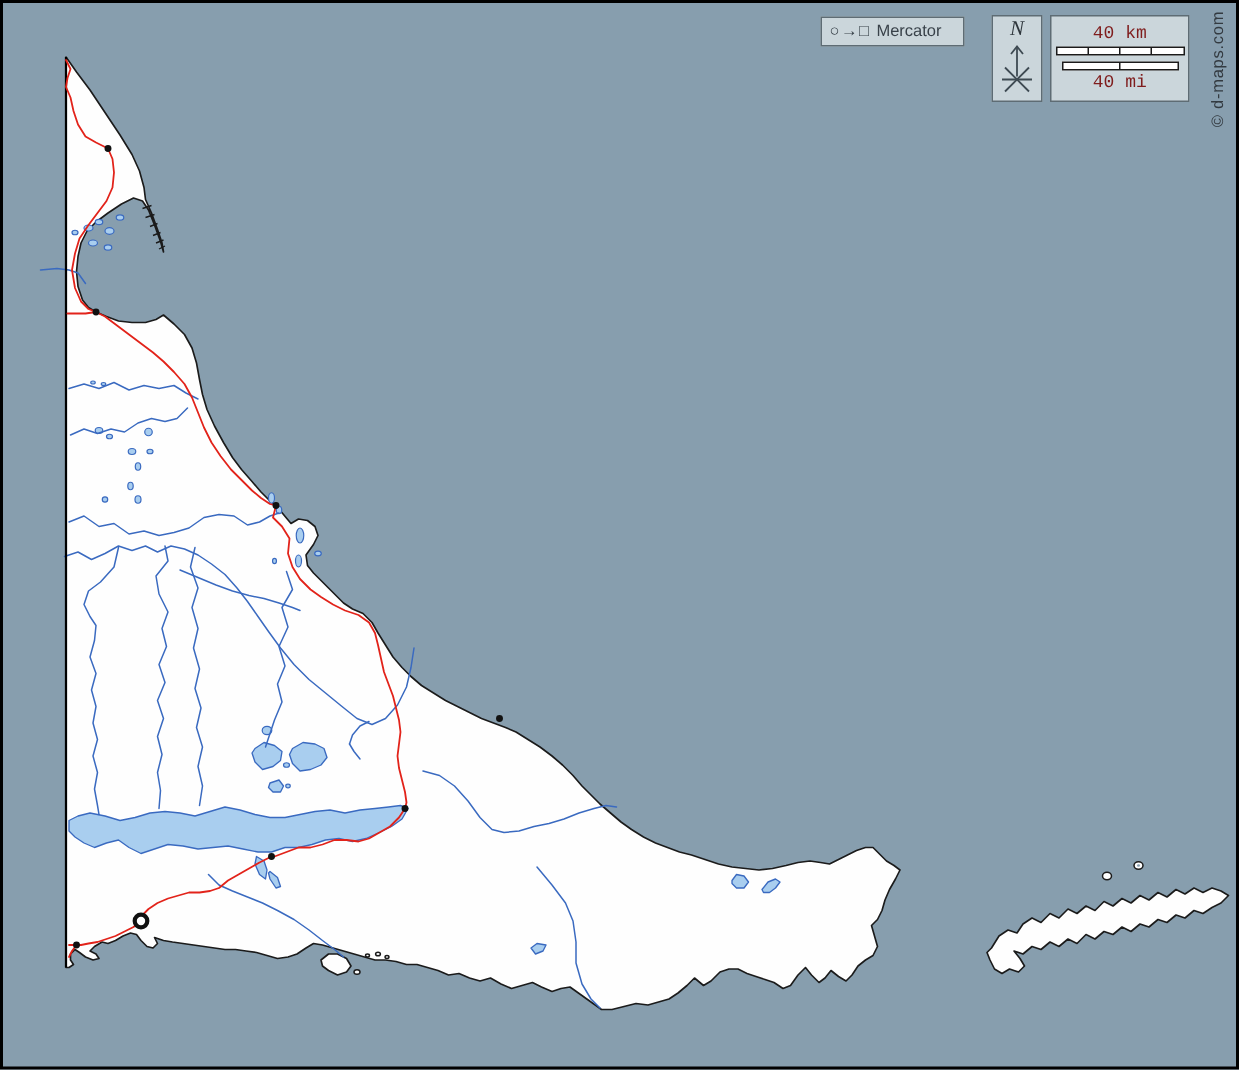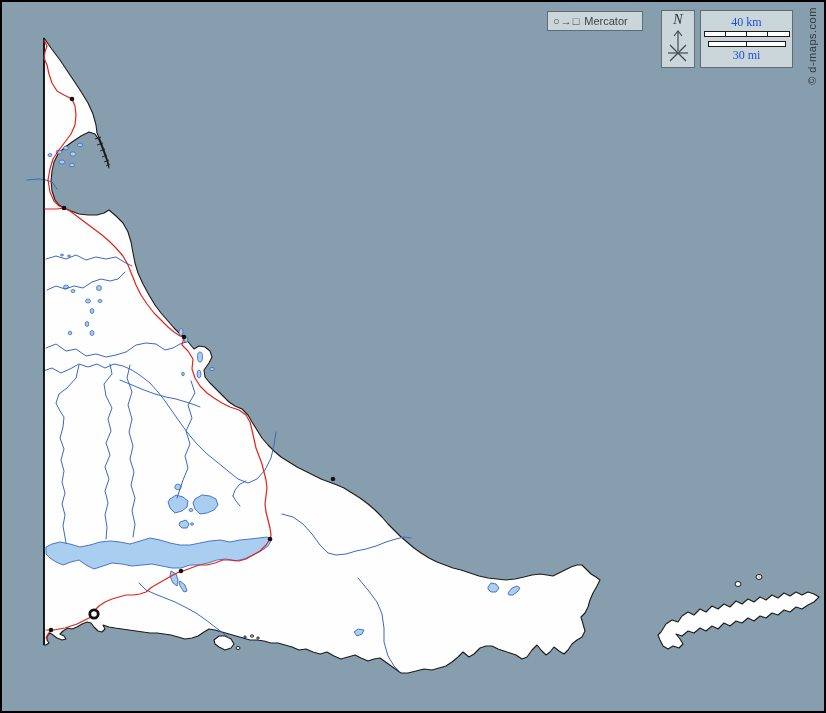--- a/index.html
+++ b/index.html
@@ -32,22 +32,22 @@
   }
   .compass .n{
     font-family:"Liberation Serif", serif;
     font-style:italic;font-size:14px;color:#2E363C;line-height:15px;margin-top:1px;
   }
   .scalebar{
     left:698px;top:8px;width:93px;height:58px;
     display:flex;flex-direction:column;align-items:center;justify-content:center;
   }
   .scalebar .lbl{
-    font-family:Liberation Serif, serif;
-    font-size:12px;color:#1d4ed8;line-height:13px;
+    font-family:Liberation Mono, monospace;
+    font-size:12px;color:#7f1d1d;line-height:13px;
   }
   .bar{display:flex;border:1px solid #1b1b1b;background:#fff;height:4px;margin:2px 0;}
   .bar span{flex:1;border-right:1px solid #1b1b1b;}
   .bar span:last-child{border-right:none;}
   .bar.km{width:84px;}
   .bar.mi{width:76px;}
   .copyright{
     position:absolute;left:765px;top:37px;width:90px;height:14px;
     transform:rotate(-90deg);
     font-size:11px;color:#333A40;text-align:center;line-height:14px;
@@ -159,18 +159,18 @@
     <div class="bar km">
       <span></span>
         <span></span>
         <span></span>
         <span></span>
     </div>
     <div class="bar mi">
       <span></span>
         <span></span>
     </div>
-    <div class="lbl">30 mi</div>
+    <div class="lbl">40 mi</div>
   </div>
 
   <div class="copyright">© d-maps.com</div>
 
 </div>
 
 </body></html>

